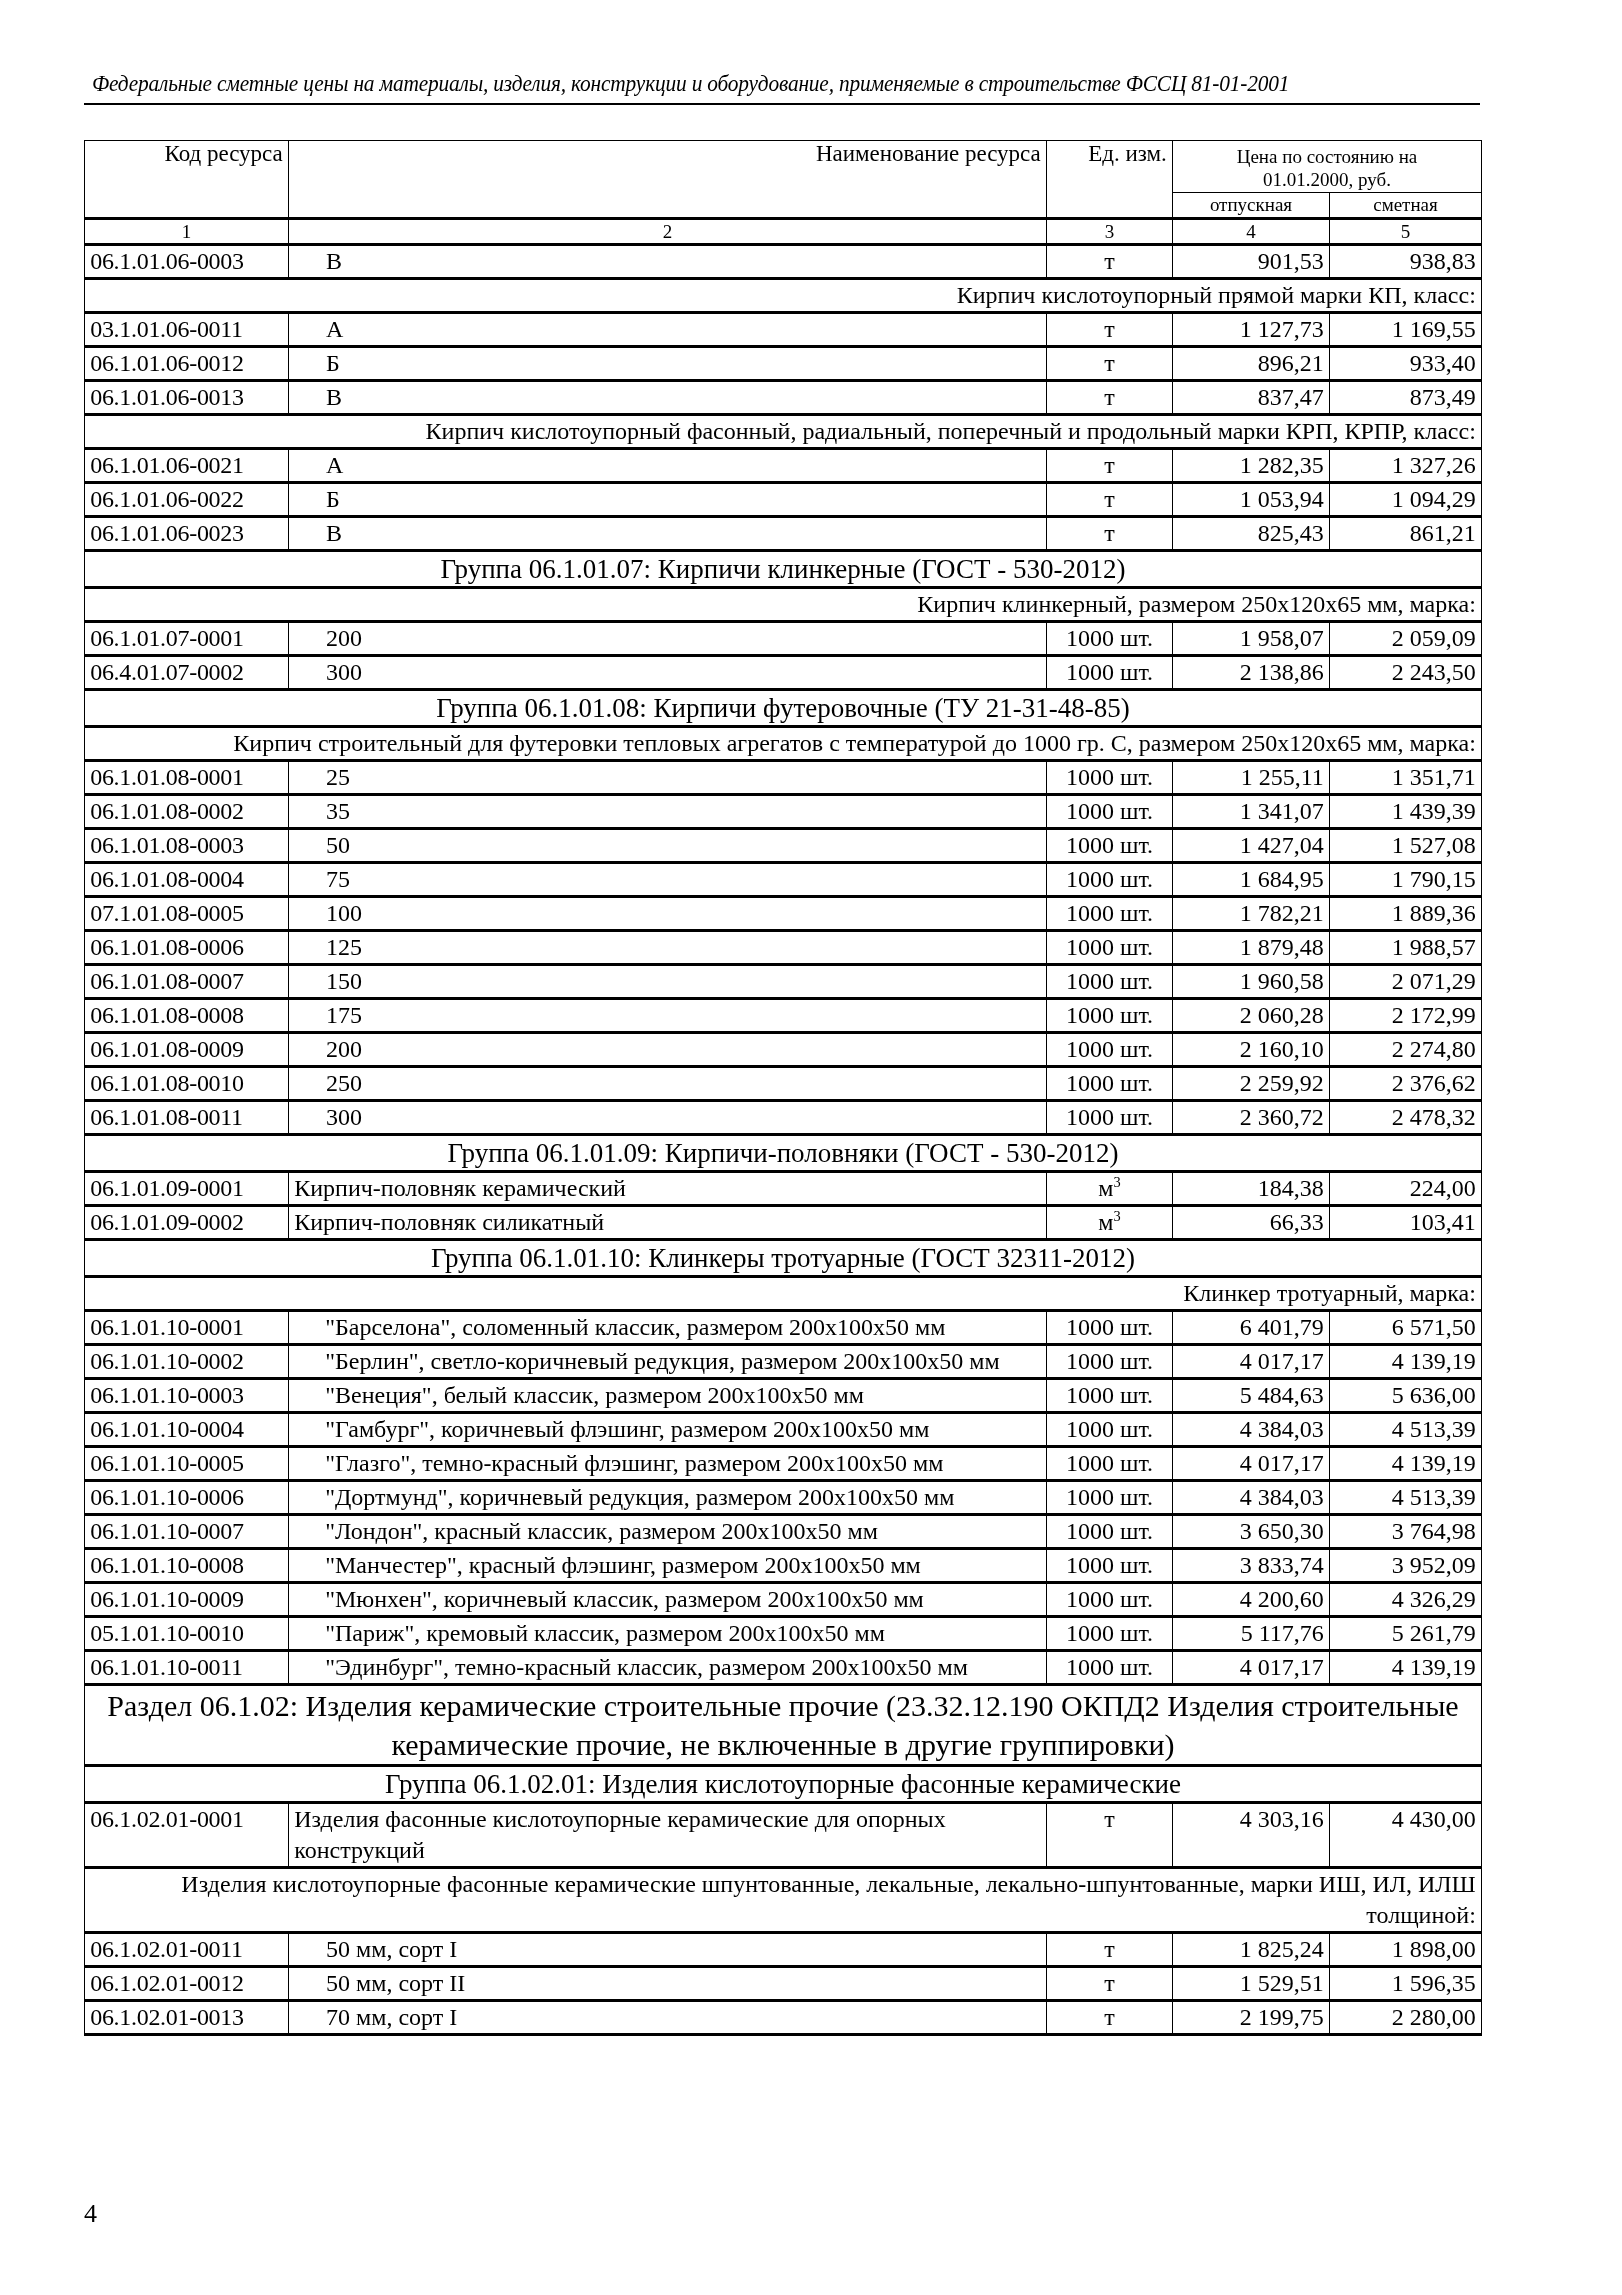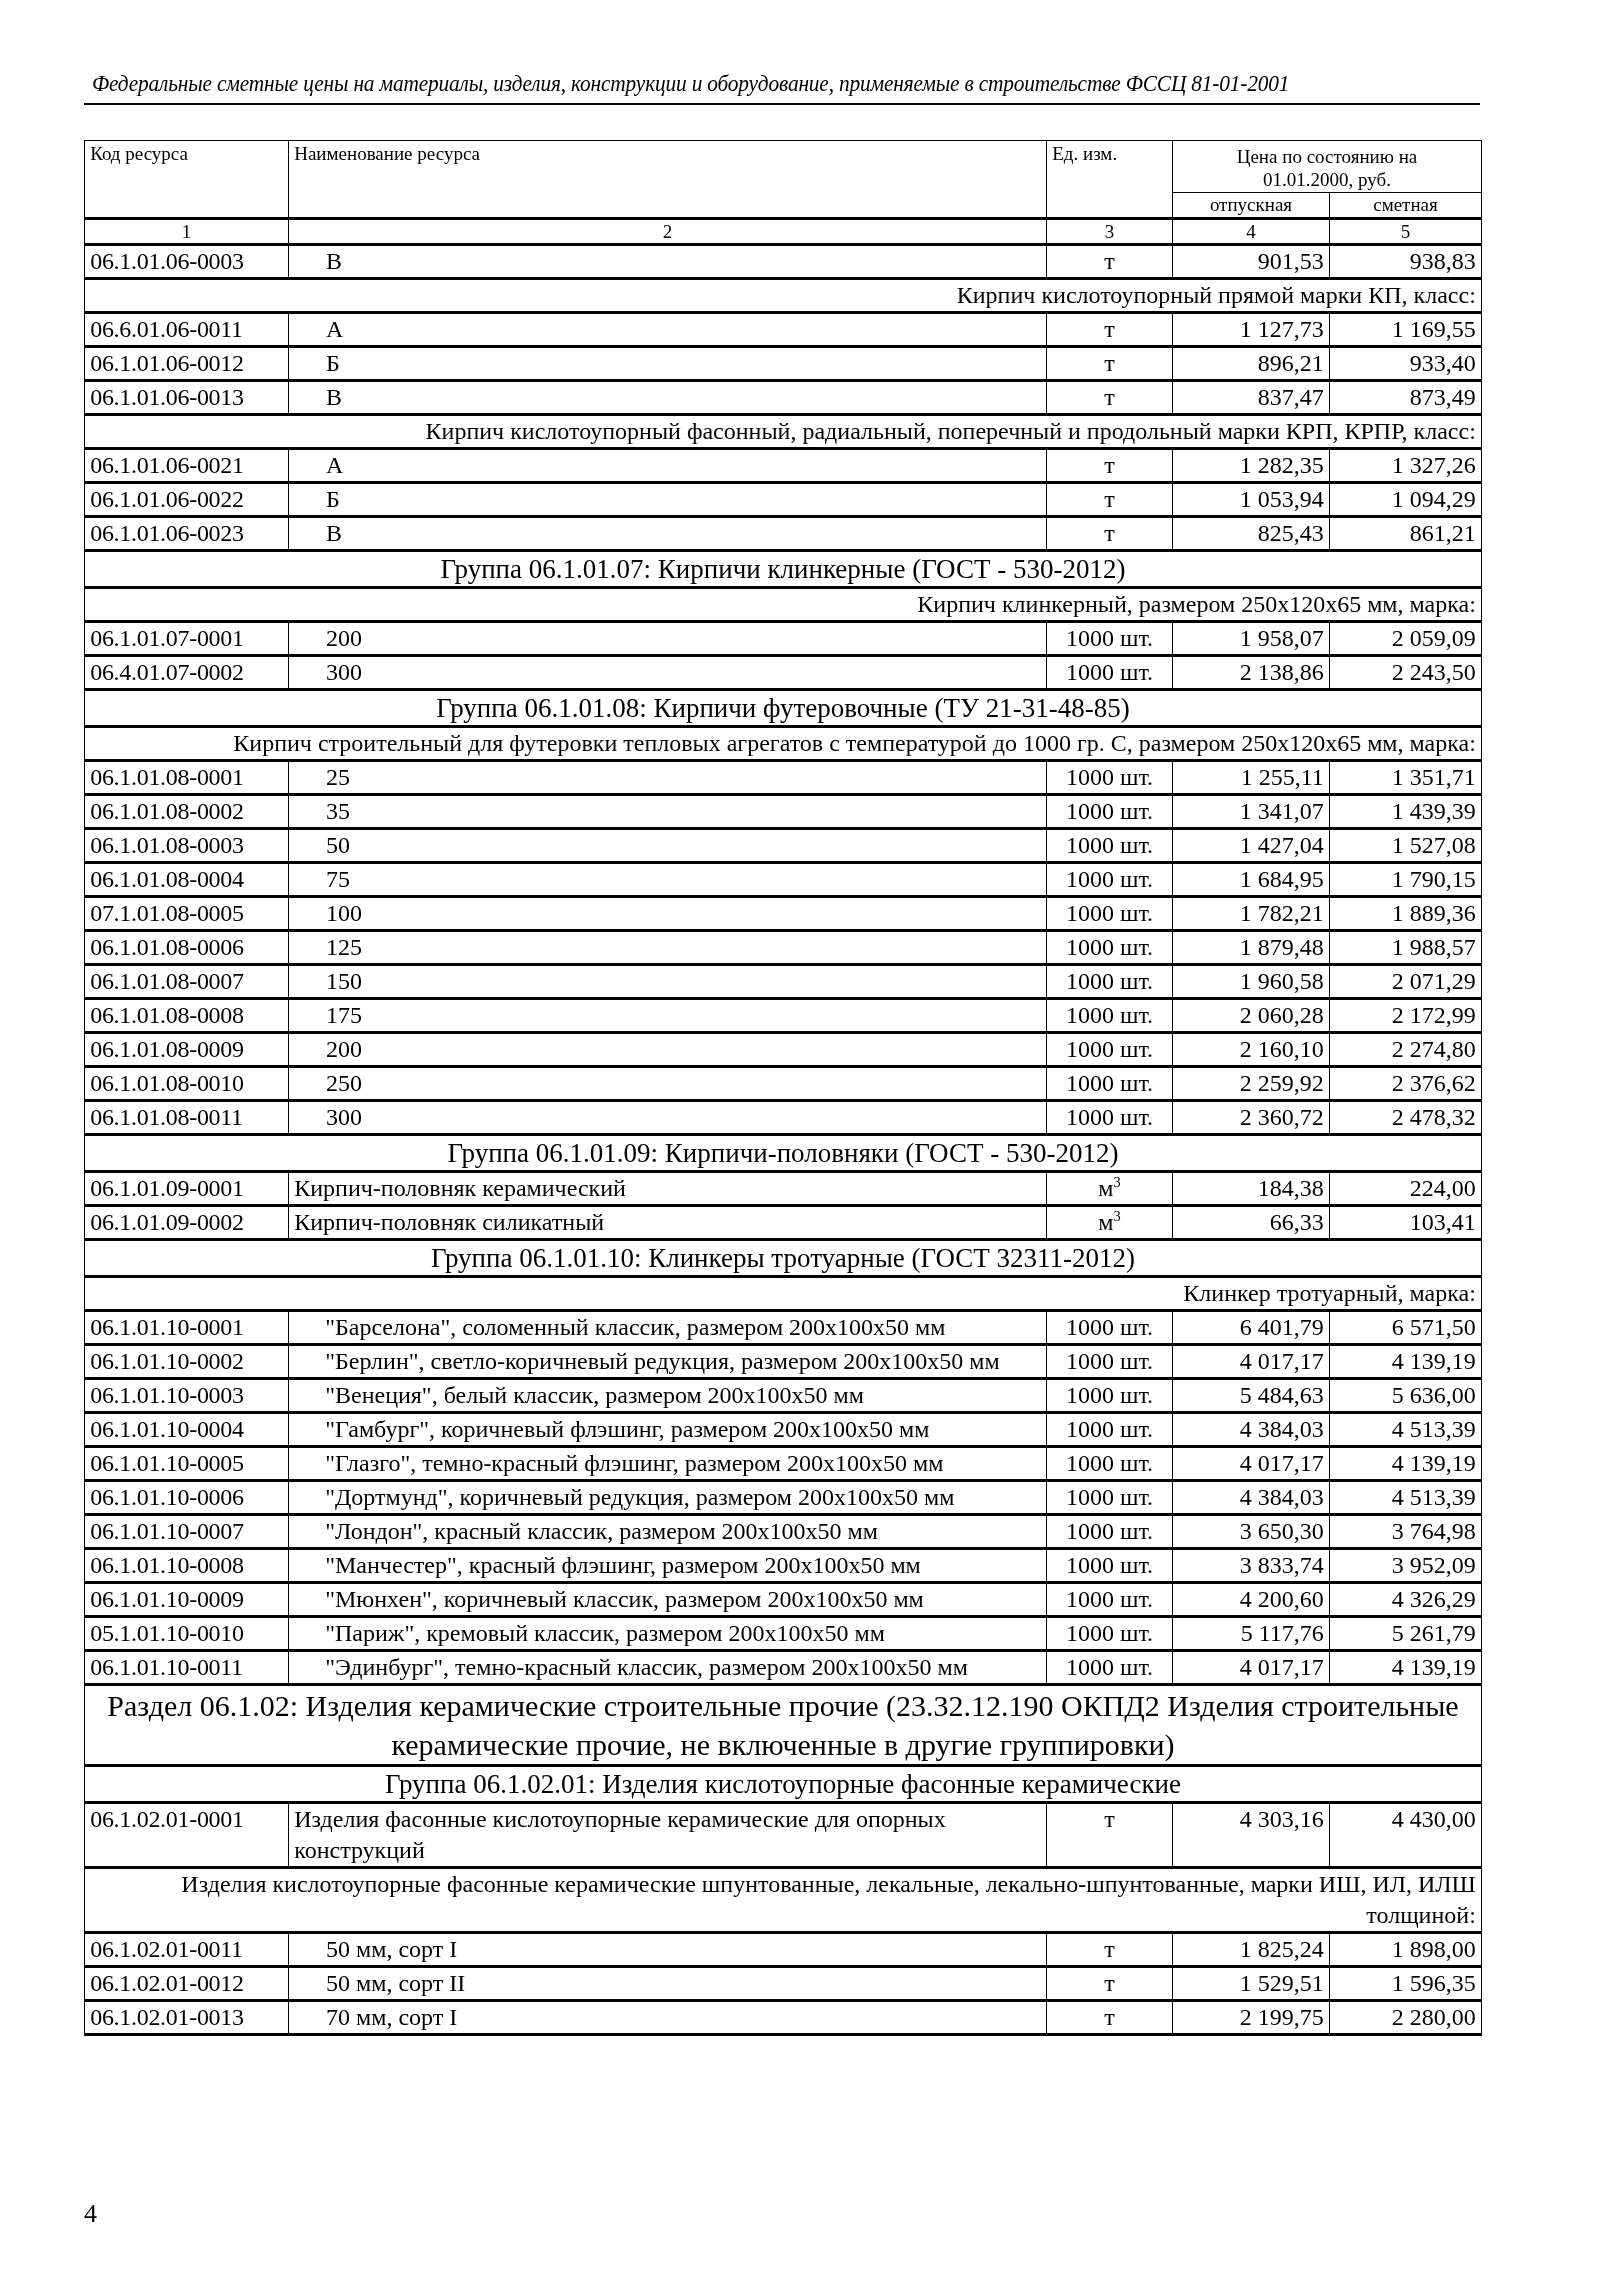--- a/index.html
+++ b/index.html
@@ -11,21 +11,21 @@
   }
   .header-rule { position:absolute; left:84px; top:103px; width:1396px; height:2px; background:#000; }
   table.price-table {
     position:absolute; left:84px; top:140px; width:1396px;
     border-collapse:collapse; table-layout:fixed; font-size:24px; line-height:31px;
   }
   table.price-table td, table.price-table th {
     border:1.3px solid #000; padding:0 5.2px; vertical-align:top; font-weight:normal;
   }
   table.price-table tr { border-bottom:3.3px solid #000; }
-  th.hdr { text-align:left; vertical-align:middle; font-size:19px; line-height:25px; }
+  th.hdr { text-align:right; vertical-align:middle; font-size:23px; line-height:25px; }
   th.hdr-small { text-align:center; font-size:19px; line-height:23.6px;margin-top:28px; }
   tr.colnum td { text-align:center; font-size:19px; line-height:23.6px; }
   td.code { text-align:left; white-space:nowrap; letter-spacing:-0.3px; }
   td.name { text-align:left; }
   td.name.indent { padding-left:37px; text-indent:0; }
   td.name.indent-first { text-indent:31px; }
   td.unit { text-align:center; white-space:nowrap; }
   td.num { text-align:right; white-space:nowrap; padding-right:9.2px; }
   td.subhead { text-align:right; padding-left:205px; }
   td.group { text-align:center; font-weight:bold; font-size:27px; line-height:34px; }
@@ -71,21 +71,21 @@
         <td class="code">06.1.01.06-0003</td>
         <td class="name indent">В</td>
         <td class="unit"><span>т</span></td>
         <td class="num">901,53</td>
         <td class="num">938,83</td>
       </tr>
       <tr>
         <td class="subhead" colspan="5">Кирпич кислотоупорный прямой марки КП, класс:</td>
       </tr>
       <tr>
-        <td class="code">06.6.01.06-0011</td>
+        <td class="code">03.1.01.06-0011</td>
         <td class="name indent">А</td>
         <td class="unit"><span>т</span></td>
         <td class="num">1 127,73</td>
         <td class="num">1 169,55</td>
       </tr>
       <tr>
         <td class="code">06.1.01.06-0012</td>
         <td class="name indent">Б</td>
         <td class="unit"><span>т</span></td>
         <td class="num">896,21</td>

